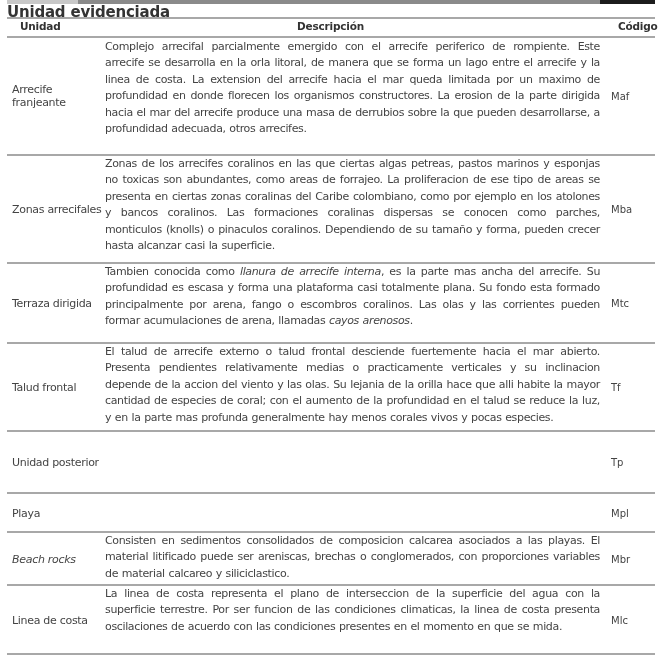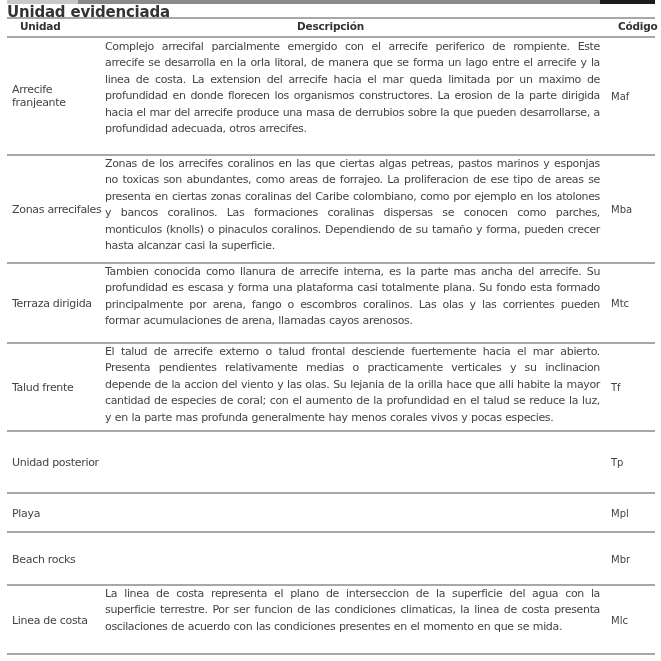--- a/index.html
+++ b/index.html
@@ -12,21 +12,21 @@
   .caption { position:absolute; top:3px; left:7px; width:648px; text-align:left;
              font-size:15px; font-weight:bold; color:#333; letter-spacing:-0.2px; }
   .hline { position:absolute; left:7px; width:648px; height:2px; background:#a8a8a8; }
   .hdr { position:absolute; top:20px; font-size:10.5px; font-weight:bold; color:#333; letter-spacing:-0.2px; }
   .row { position:absolute; left:7px; width:648px; }
   .unit { position:absolute; left:5px; width:92px; font-size:11px; line-height:13px; color:#444;
           letter-spacing:-0.3px; top:50%; transform:translateY(-50%); }
   .desc { position:absolute; left:98px; width:495px; font-size:11px; line-height:16.4px; color:#444;
           text-align:justify; text-align-last:left; letter-spacing:-0.35px; word-spacing:0.5px; }
   .code { position:absolute; left:604px; font-size:10px; color:#444; top:50%; transform:translateY(-50%);text-align:right; }
-  .it { }
+  .it { font-style:italic; }
 </style>
 </head>
 <body>
 
 <div class="topbar">
   <div class="seg1"></div>
   <div class="seg2"></div>
   <div class="seg3"></div>
 </div>
 
@@ -53,40 +53,41 @@
 <div class="hline" style="top:262px"></div>
 
 <div class="row" style="top:264px;height:78px">
   <div class="unit">Terraza dirigida</div>
   <div class="desc" style="top:0px"><span>Tambien conocida como </span><span class="it">llanura de arrecife interna</span><span>, es la parte mas ancha del arrecife. Su profundidad es escasa y forma una plataforma casi totalmente plana. Su fondo esta formado principalmente por arena, fango o escombros coralinos. Las olas y las corrientes pueden formar acumulaciones de arena, llamadas </span><span class="it">cayos arenosos</span><span>.</span></div>
   <div class="code">Mtc</div>
 </div>
 <div class="hline" style="top:342px"></div>
 
 <div class="row" style="top:344px;height:86px">
-  <div class="unit">Talud frente</div>
+  <div class="unit">Talud frontal</div>
   <div class="desc" style="top:0px">El talud de arrecife externo o talud frontal desciende fuertemente hacia el mar abierto. Presenta pendientes relativamente medias o practicamente verticales y su inclinacion depende de la accion del viento y las olas. Su lejania de la orilla hace que alli habite la mayor cantidad de especies de coral; con el aumento de la profundidad en el talud se reduce la luz, y en la parte mas profunda generalmente hay menos corales vivos y pocas especies.</div>
   <div class="code">Tf</div>
 </div>
 <div class="hline" style="top:430px"></div>
 
 <div class="row" style="top:432px;height:60px">
   <div class="unit">Unidad posterior</div>
   <div class="code">Tp</div>
 </div>
 <div class="hline" style="top:492px"></div>
 
 <div class="row" style="top:494px;height:37px">
   <div class="unit">Playa</div>
   <div class="code">Mpl</div>
 </div>
 <div class="hline" style="top:531px"></div>
 
 <div class="row" style="top:533px;height:51px">
   <div class="unit it">Beach rocks</div>
+  <div class="desc" style="top:0px">Consisten en sedimentos consolidados de composicion calcarea asociados a las playas. El material litificado puede ser areniscas, brechas o conglomerados, con proporciones variables de material calcareo y siliciclastico.</div>
   <div class="code">Mbr</div>
 </div>
 <div class="hline" style="top:584px"></div>
 
 <div class="row" style="top:586px;height:67px">
   <div class="unit">Linea de costa</div>
   <div class="desc" style="top:0px">La linea de costa representa el plano de interseccion de la superficie del agua con la superficie terrestre. Por ser funcion de las condiciones climaticas, la linea de costa presenta oscilaciones de acuerdo con las condiciones presentes en el momento en que se mida.</div>
   <div class="code">Mlc</div>
 </div>
 <div class="hline" style="top:653px"></div>

